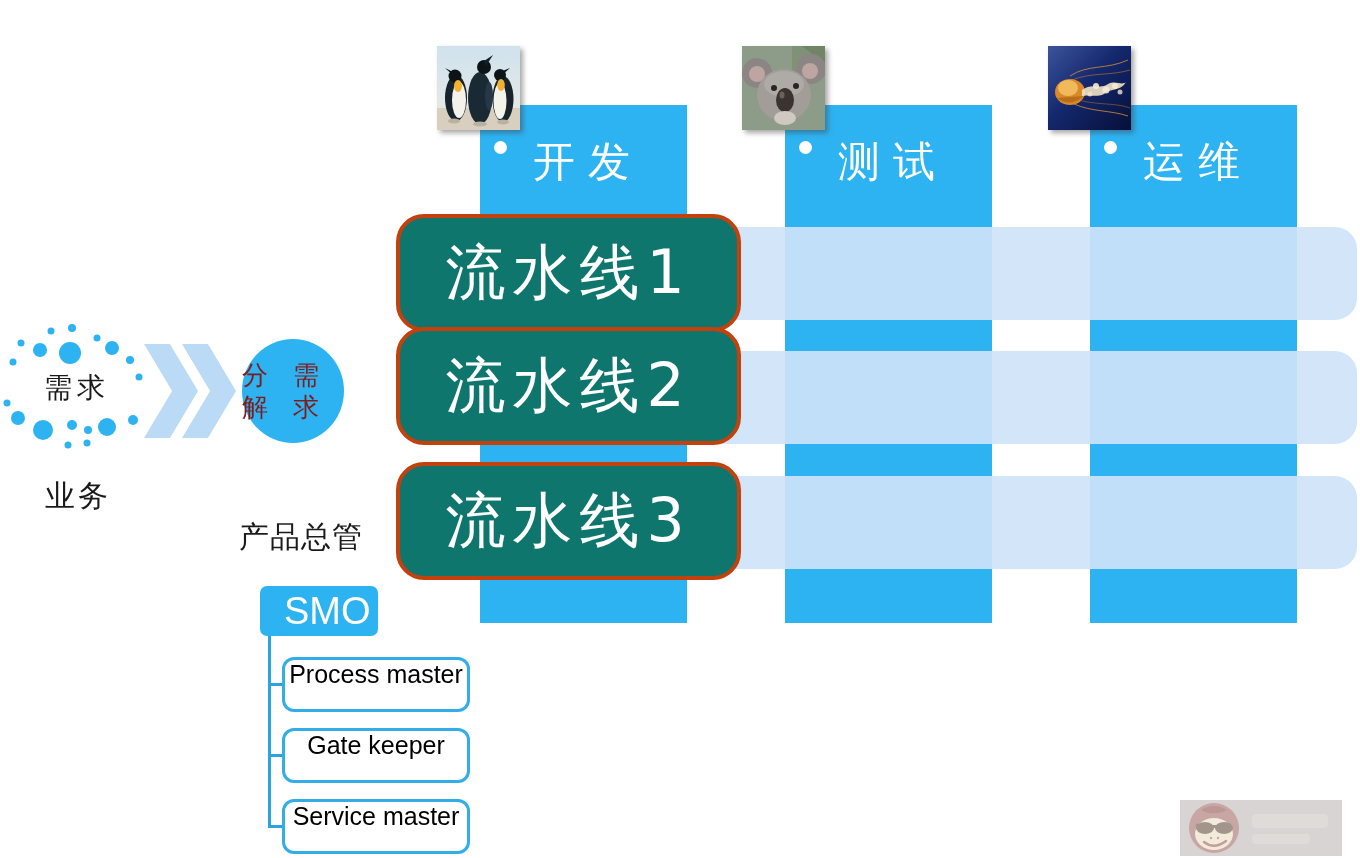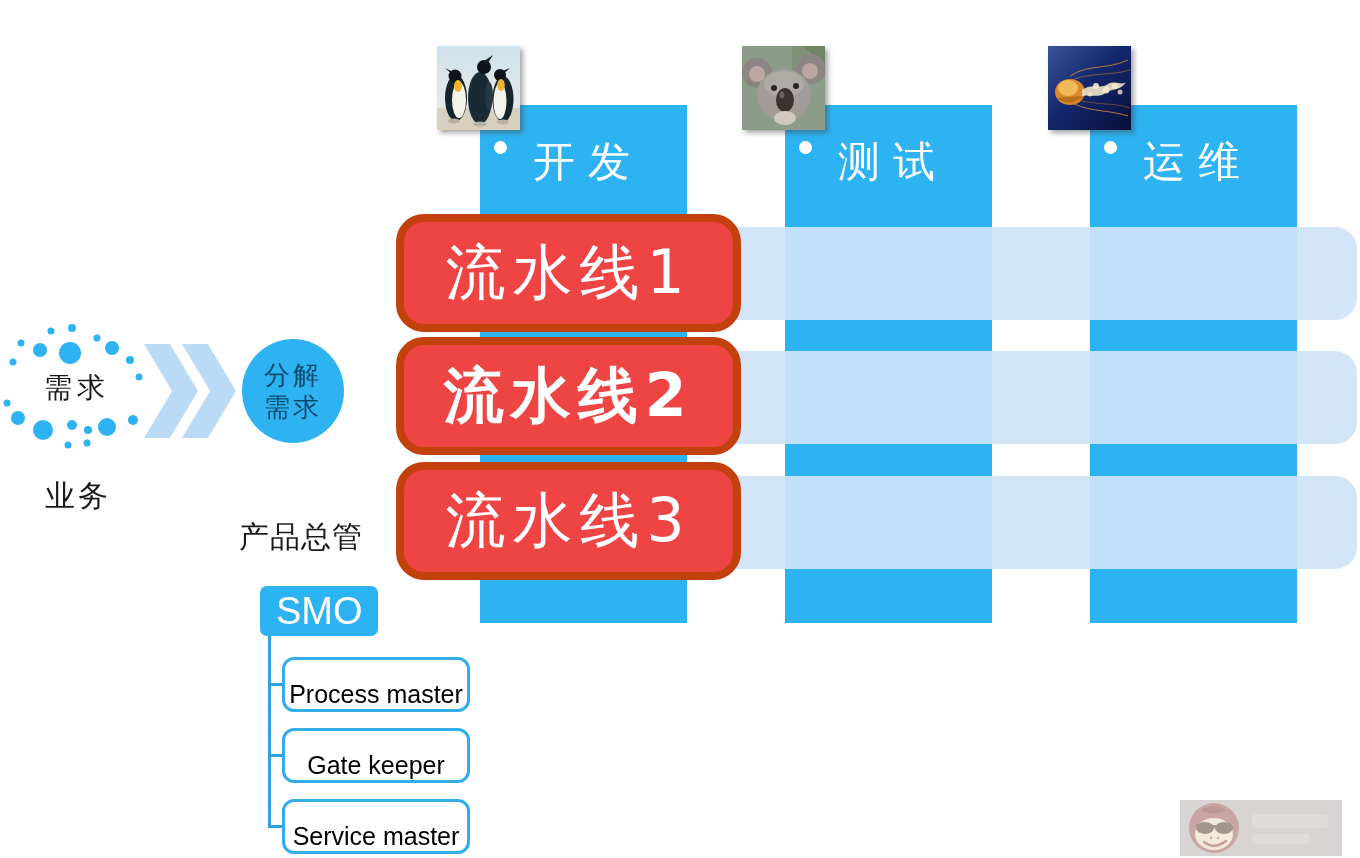--- a/index.html
+++ b/index.html
@@ -9,45 +9,45 @@
   }
   
   .col{position:absolute;top:105px;width:207px;height:518px;background:#2EB3F2;z-index:1;}
   .col-head{display:flex;gap:26px;padding-left:14px;margin-top:36px;}
   .bullet{width:13px;height:13px;border-radius:50%;background:#ffffff;flex:0 0 auto;}
   .col-label{color:#ffffff;font-size:42px;letter-spacing:13px;line-height:1;white-space:nowrap;}
   
   .band{position:absolute;left:430px;width:927px;height:93px;border-radius:22px;
         background:rgba(206,227,249,0.92);z-index:2;}
   .pipe{position:absolute;left:396px;width:345px;height:118px;box-sizing:border-box;
-        background:#ef4444;border:8px solid #c2410c;border-radius:28px;z-index:3;
+        background:#0f766e;border:4px solid #c2410c;border-radius:28px;z-index:3;
         display:flex;align-items:center;justify-content:center;
         color:#ffffff;font-size:60px;letter-spacing:7px;white-space:nowrap;}
   
   .photo{position:absolute;top:46px;width:83px;height:84px;z-index:4;
          box-shadow:3px 3px 5px rgba(60,60,60,0.45);background:#ccc;}
   .photo svg{display:block;}
   
   .dots-svg{position:absolute;left:0;top:318px;z-index:1;}
   .req-label{position:absolute;left:44px;top:369px;font-size:28px;letter-spacing:5px;color:#1a1a1a;z-index:2;white-space:nowrap;}
   .caption{position:absolute;font-size:30px;color:#1a1a1a;letter-spacing:3px;white-space:nowrap;text-align:center;}
   .chevron{position:absolute;top:344px;width:54px;height:94px;background:#BBDAF5;
            clip-path:polygon(0 0,48% 0,100% 50%,48% 100%,0 100%,52% 50%);}
   .decompose{position:absolute;left:242px;top:339px;width:102px;height:104px;border-radius:50%;
-             background:#2EB3F2;color:#0c4a6e;display:flex;flex-direction:column;
+             background:#2EB3F2;color:#7f1d1d;display:flex;
              align-items:center;justify-content:center;font-size:26px;line-height:32px;letter-spacing:3px;}
   
   .smo-title{position:absolute;left:260px;top:586px;width:118px;height:50px;background:#2EB3F2;
-             border-radius:7px;color:#ffffff;display:flex;align-items:center;padding-left:16px;
+             border-radius:7px;color:#ffffff;display:flex;align-items:center;padding-left:24px;
              box-sizing:border-box;font-size:38px;font-family:"Liberation Sans",sans-serif;z-index:2;}
   .trunk{position:absolute;left:268px;top:636px;width:3px;height:191px;background:#2BA3DE;}
   .stub{position:absolute;left:268px;width:16px;height:3px;background:#2BA3DE;}
   .role{position:absolute;left:282px;width:188px;height:55px;box-sizing:border-box;
         background:#ffffff;border:3px solid #32ADE8;border-radius:12px;
-        display:flex;align-items:flex-end;justify-content:center;
+        display:flex;align-items:flex-start;justify-content:center;
         font-size:25px;color:#000000;font-family:"Liberation Sans",sans-serif;white-space:nowrap;}
   
   .watermark{position:absolute;left:1180px;top:800px;width:162px;height:56px;background:#d8d4d3;z-index:5;}
   .wm-blob{position:absolute;background:#e2dfde;border-radius:4px;opacity:.6;}
 </style>
 </head>
 <body>
 
 <div class="slide">
 
@@ -70,21 +70,21 @@
     </div>
   </div>
 
   <div class="band" style="top:227px;"></div>
   <div class="band" style="top:351px;"></div>
   <div class="band" style="top:476px;"></div>
 
   <div class="pipe" style="top:214px;">
     <span>流水线1</span>
   </div>
-  <div class="pipe" style="top:337px;font-weight:bold;">
+  <div class="pipe" style="top:327px;">
     <span>流水线2</span>
   </div>
   <div class="pipe" style="top:462px;text-align:center;">
     <span>流水线3</span>
   </div>
 
   <div class="photo" style="left:437px;">
     <svg width="83" height="84" viewBox="0 0 83 84">
       <defs>
         <linearGradient id="pg-sky" x1="0" y1="0" x2="0" y2="1">

